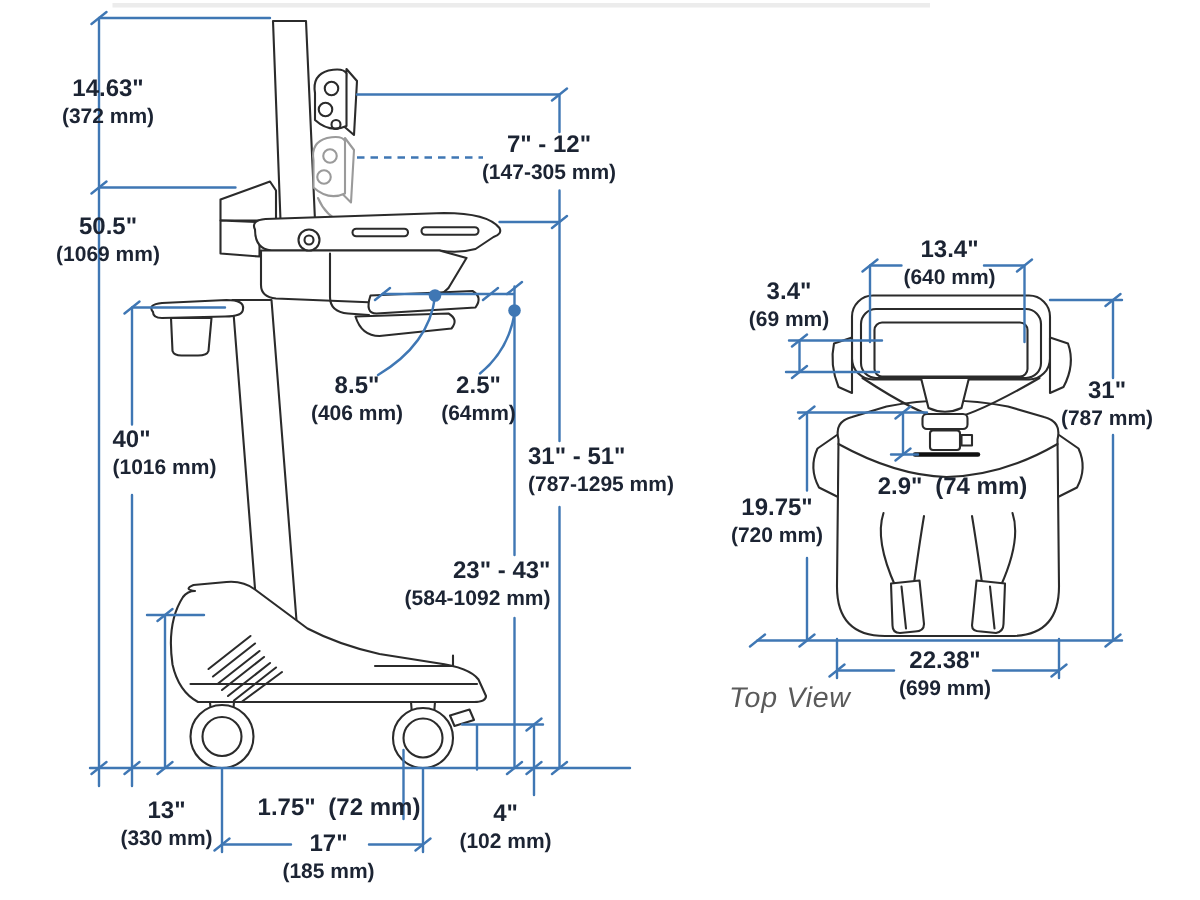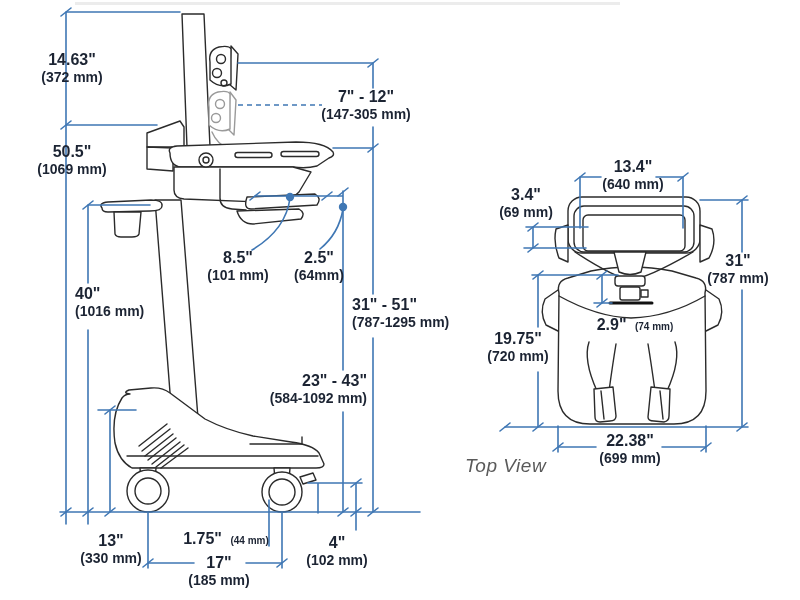--- a/index.html
+++ b/index.html
@@ -11,21 +11,21 @@
     position:relative;width:800px;height:600px;background:var(--bg);
     font-family:"Liberation Sans", sans-serif;overflow:hidden;
   }
   .layer{position:absolute;left:0;top:0;}
   .dim-label{position:absolute;color:var(--text);font-weight:700;text-align:center;}
   .dim-label .in{font-size:16px;line-height:19px;display:block;}
   .dim-label .mm{font-size:14px;line-height:16px;display:block;}
   .dim-label.align-left{text-align:left;}
   .dim-label.align-right{text-align:right;}
   .dim-label.oneline .in,.dim-label.oneline .mm{display:inline;}
-  .dim-label.oneline .mm{margin-left:4px;font-size:10px;}
+  .dim-label.oneline .mm{margin-left:4px;font-size:16px;}
   .caption{
     position:absolute;font-style:italic;font-weight:400;font-size:19px;
     color:var(--caption);letter-spacing:0.5px;
   }
   .artifact{position:absolute;background:#dcdcdc;opacity:.55;}
   
   .dk  {stroke:var(--outline);stroke-width:1.4;fill:none;stroke-linejoin:round;stroke-linecap:round;}
   .dkf {stroke:var(--outline);stroke-width:1.4;fill:#ffffff;stroke-linejoin:round;stroke-linecap:round;}
   .gh  {stroke:var(--ghost);stroke-width:1.4;fill:none;stroke-linejoin:round;stroke-linecap:round;}
   .ghf {stroke:var(--ghost);stroke-width:1.4;fill:#ffffff;stroke-linejoin:round;stroke-linecap:round;}
@@ -208,21 +208,21 @@
     <span class="mm">(1016 mm)</span>
   </div>
 
   <div class="dim-label" style="left:318px;top:87px;width:96px">
     <span class="in">7" - 12"</span>
     <span class="mm">(147-305 mm)</span>
   </div>
 
   <div class="dim-label" style="left:196px;top:248px;width:84px">
     <span class="in">8.5"</span>
-    <span class="mm">(101 mm)</span>
+    <span class="mm">(406 mm)</span>
   </div>
 
   <div class="dim-label" style="left:278px;top:248px;width:82px">
     <span class="in">2.5"</span>
     <span class="mm">(64mm)</span>
   </div>
 
   <div class="dim-label align-left" style="left:352px;top:295px;width:112px">
     <span class="in">31" - 51"</span>
     <span class="mm">(787-1295 mm)</span>
@@ -233,21 +233,21 @@
     <span class="mm">(584-1092 mm)</span>
   </div>
 
   <div class="dim-label" style="left:58px;top:531px;width:106px">
     <span class="in">13"</span>
     <span class="mm">(330 mm)</span>
   </div>
 
   <div class="dim-label oneline" style="left:170px;top:529px;width:112px">
     <span class="in">1.75"</span>
-    <span class="mm">(44 mm)</span>
+    <span class="mm">(72 mm)</span>
   </div>
 
   <div class="dim-label" style="left:166px;top:553px;width:106px">
     <span class="in">17"</span>
     <span class="mm">(185 mm)</span>
   </div>
 
   <div class="dim-label" style="left:288px;top:533px;width:98px">
     <span class="in">4"</span>
     <span class="mm">(102 mm)</span>
@@ -276,15 +276,15 @@
   <div class="dim-label" style="left:468px;top:329px;width:100px">
     <span class="in">19.75"</span>
     <span class="mm">(720 mm)</span>
   </div>
 
   <div class="dim-label" style="left:580px;top:431px;width:100px">
     <span class="in">22.38"</span>
     <span class="mm">(699 mm)</span>
   </div>
 
-  <div class="caption" style="left:465px;top:455px;width:100px">Top View</div>
+  <div class="caption" style="left:486px;top:455px;width:100px">Top View</div>
 
 </div>
 
 </body></html>

